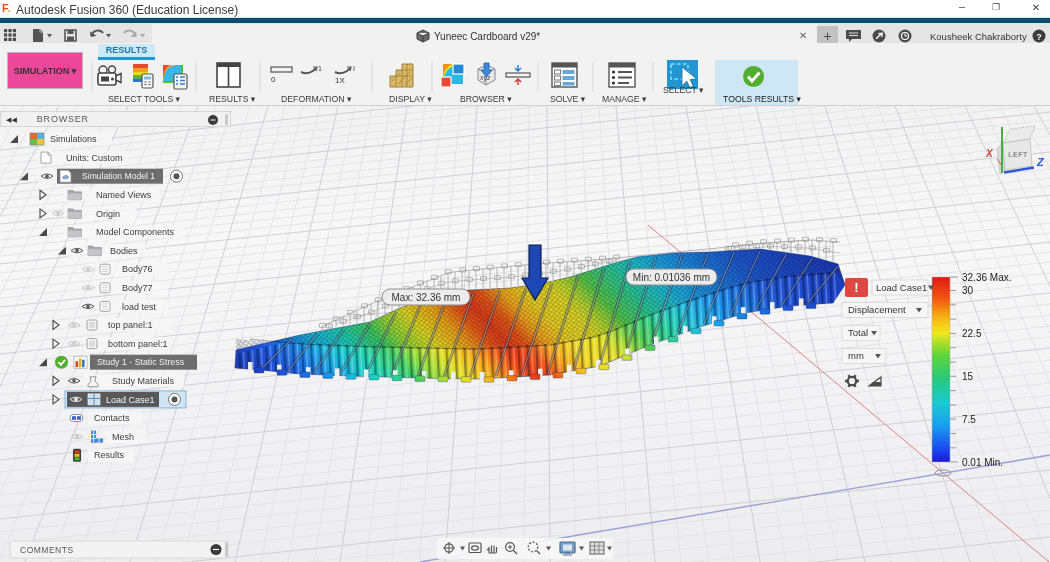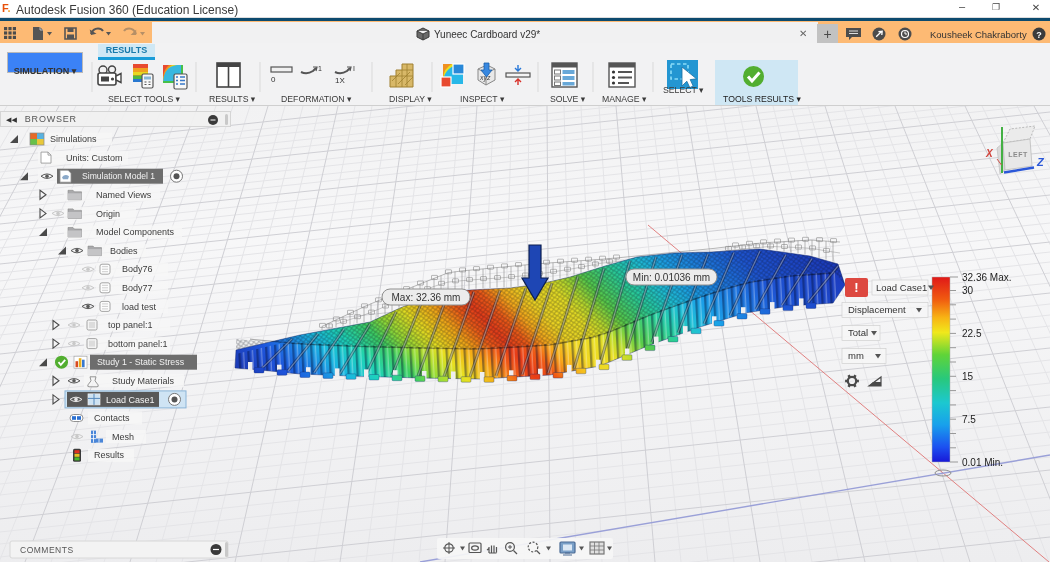--- a/index.html
+++ b/index.html
@@ -1,16 +1,16 @@
 <!DOCTYPE html>
 <html><head><meta charset="utf-8"><style>
 *{margin:0;padding:0;box-sizing:border-box}
 html,body{width:1050px;height:562px;overflow:hidden;font-family:"Liberation Sans",sans-serif}
 #titlebar{position:absolute;left:0;top:0;width:1050px;height:18px;background:#fff;border-bottom:1px solid #ddd}
-#tabbar{position:absolute;left:0;top:18px;width:1050px;height:25px;background:#fdba74;border-top:3px solid #0c4a6e}
+#tabbar{position:absolute;left:0;top:18px;width:1050px;height:25px;background:#e5e5e5;border-top:5px solid #0c4a6e}
 #tab{position:absolute;left:152px;top:1px;width:666px;height:24px;background:#f1f1f2}
 #ribbon{position:absolute;left:0;top:43px;width:1050px;height:63px;background:#f2f2f3;border-bottom:1px solid #cfcfcf}
 #viewport{position:absolute;left:0;top:106px;width:1050px;height:456px;background:linear-gradient(180deg,#f2f2f3 0%,#f7f7f8 30%,#ededef 100%)}
 #browhdr{position:absolute;left:0;top:5px;width:231px;height:16px;background:rgba(240,240,240,0.95);border:1px solid #d5d5d5;font-size:9px;color:#555;line-height:15px}
 .abs{position:absolute}
 .lbl{position:absolute;font-size:8.7px;color:#3a3a3a;white-space:nowrap}
 </style></head><body>
 <div id="titlebar">
  <div class="abs" style="left:2px;top:2px;font-size:11px;font-weight:bold;color:#e8500a">F<span style="color:#f0a030">.</span></div>
  <div class="abs" style="left:16px;top:3px;font-size:12px;color:#3a3a3a">Autodesk Fusion 360 (Education License)</div>
@@ -66,21 +66,21 @@
       <path d="M31.2,9.8 L36.5,4.5 M36.8,8 l0.4,-3.8 l-3.8,0.4" stroke="#fff" stroke-width="1.3" fill="none"></path>
   <circle cx="60" cy="7" r="6.5" fill="#4c4c4c"></circle>
       <circle cx="60" cy="7" r="3.5" fill="none" stroke="#fff" stroke-width="1.2"></circle>
       <path d="M60,4.5 v2.5 h2" stroke="#fff" stroke-width="1" fill="none"></path>
   <circle cx="194" cy="7" r="6.5" fill="#3c3c3c"></circle>
       <text x="194" y="10.5" text-anchor="middle" font-size="9" font-weight="bold" fill="#fff" font-family="Liberation Sans">?</text>
  </svg>
  <div class="abs" style="left:930px;top:8px;font-size:9.5px;color:#333">Kousheek Chakraborty</div>
 </div>
 <div id="ribbon">
- <div class="abs" style="left:7px;top:9px;width:76px;height:21px;border:1px solid #b9b9b9;background:#3b82f6;text-align:center;line-height:37px;font-size:9px;font-weight:bold;color:#333">SIMULATION ▾</div>
+ <div class="abs" style="left:7px;top:9px;width:76px;height:37px;border:1px solid #b9b9b9;background:#ec4899;text-align:center;line-height:37px;font-size:9px;font-weight:bold;color:#333">SIMULATION ▾</div>
  <div class="abs" style="left:98px;top:1px;width:57px;height:13px;background:#cfe8f5;text-align:center;font-size:9px;font-weight:bold;color:#1779ab;line-height:13px">RESULTS</div>
  <div class="abs" style="left:98px;top:14px;width:57px;height:3px;background:#1a9cd8"></div>
  <svg class="abs" style="left:0;top:0" width="1050" height="63" viewBox="0 0 1050 63" font-family="Liberation Sans, sans-serif">
       <line x1="92" y1="19" x2="92" y2="49" stroke="#d9d9d9"></line>
       <line x1="196" y1="19" x2="196" y2="49" stroke="#d9d9d9"></line>
       <line x1="260" y1="19" x2="260" y2="49" stroke="#d9d9d9"></line>
       <line x1="372" y1="19" x2="372" y2="49" stroke="#d9d9d9"></line>
       <line x1="432" y1="19" x2="432" y2="49" stroke="#d9d9d9"></line>
       <line x1="538" y1="19" x2="538" y2="49" stroke="#d9d9d9"></line>
       <line x1="593" y1="19" x2="593" y2="49" stroke="#d9d9d9"></line>
@@ -180,21 +180,21 @@
         <rect x="4" y="4" width="17" height="15" fill="none" stroke="#8adcf8" stroke-width="1.6" stroke-dasharray="3.5,2.5"></rect>
         <path d="M15,7 L15,26 L19.8,21.2 L22.8,27.6 L26.2,26 L23.2,19.6 L29.5,18.8 Z" fill="#fff" stroke="#1b6fa0" stroke-width="0.8"></path>
       </g>
       <circle cx="753.5" cy="33.5" r="10.5" fill="#52ae30"></circle>
       <path d="M748,33.5 l4,4.5 l7.5,-8.5" stroke="#fff" stroke-width="3" fill="none"></path>
     </svg>
  <div class="lbl" style="left:108px;top:51px">SELECT TOOLS ▾</div>
  <div class="lbl" style="left:209px;top:51px">RESULTS ▾</div>
  <div class="lbl" style="left:281px;top:51px">DEFORMATION ▾</div>
  <div class="lbl" style="left:389px;top:51px">DISPLAY ▾</div>
- <div class="lbl" style="left:460px;top:51px">INSPECT ▾</div>
+ <div class="lbl" style="left:460px;top:51px">BROWSER ▾</div>
  <div class="lbl" style="left:550px;top:51px">SOLVE ▾</div>
  <div class="lbl" style="left:602px;top:51px">MANAGE ▾</div>
  <div class="lbl" style="left:663px;top:42px">SELECT ▾</div>
  <div class="lbl" style="left:723px;top:51px;color:#222">TOOLS RESULTS ▾</div>
 </div>
 <div id="viewport">
 <svg id="vp" width="1050" height="456" viewBox="0 0 1050 456" font-family="Liberation Sans, sans-serif">
       <defs>
         <linearGradient id="rain" gradientUnits="userSpaceOnUse" x1="6" y1="0" x2="688" y2="0" gradientTransform="matrix(1,0,0.9,1,0,0)">
           <stop offset="0" stop-color="#1c3cb8"></stop>
@@ -875,19 +875,19 @@
         <rect x="590" y="436" width="14" height="12" fill="#e0e0e0" stroke="#777"></rect>
         <path d="M590,440 h14 M590,444 h14 M594.5,436 v12 M599,436 v12" stroke="#777" stroke-width="0.8"></path>
         <path d="M607,440.5 l5,0 l-2.5,4 Z" fill="#555" stroke="none"></path>
       </g>
       <rect x="10" y="435" width="218" height="17" rx="2" fill="#f3f3f3" stroke="#d8d8d8"></rect>
       <text x="20" y="446.5" font-size="8.5" fill="#555" letter-spacing="0.5">COMMENTS</text>
       <circle cx="216" cy="443.5" r="5.5" fill="#3a3a3a"></circle>
       <path d="M213,443.5 h6" stroke="#fff" stroke-width="1.2"></path>
       <rect x="225" y="436" width="3" height="15" rx="1.5" fill="#c9c9c9"></rect>
     </svg>
-<div id="browhdr"><span style="margin-left:5px;font-size:7px;color:#333">◀◀</span><span style="margin-left:8px;letter-spacing:0.8px">BROWSER</span>
+<div id="browhdr"><span style="margin-left:5px;font-size:7px;color:#333">◀◀</span><span style="margin-left:20px;letter-spacing:0.8px">BROWSER</span>
  <svg class="abs" style="right:12px;top:3px" width="10" height="10">
         <circle cx="5" cy="5" r="5" fill="#3a3a3a"></circle>
         <path d="M2.5,5 h5" stroke="#fff" stroke-width="1"></path>
       </svg>
  <div class="abs" style="right:2px;top:2px;width:3px;height:11px;background:#c9c9c9;border-radius:1.5px"></div>
 </div>
 </div>
 </body></html>

